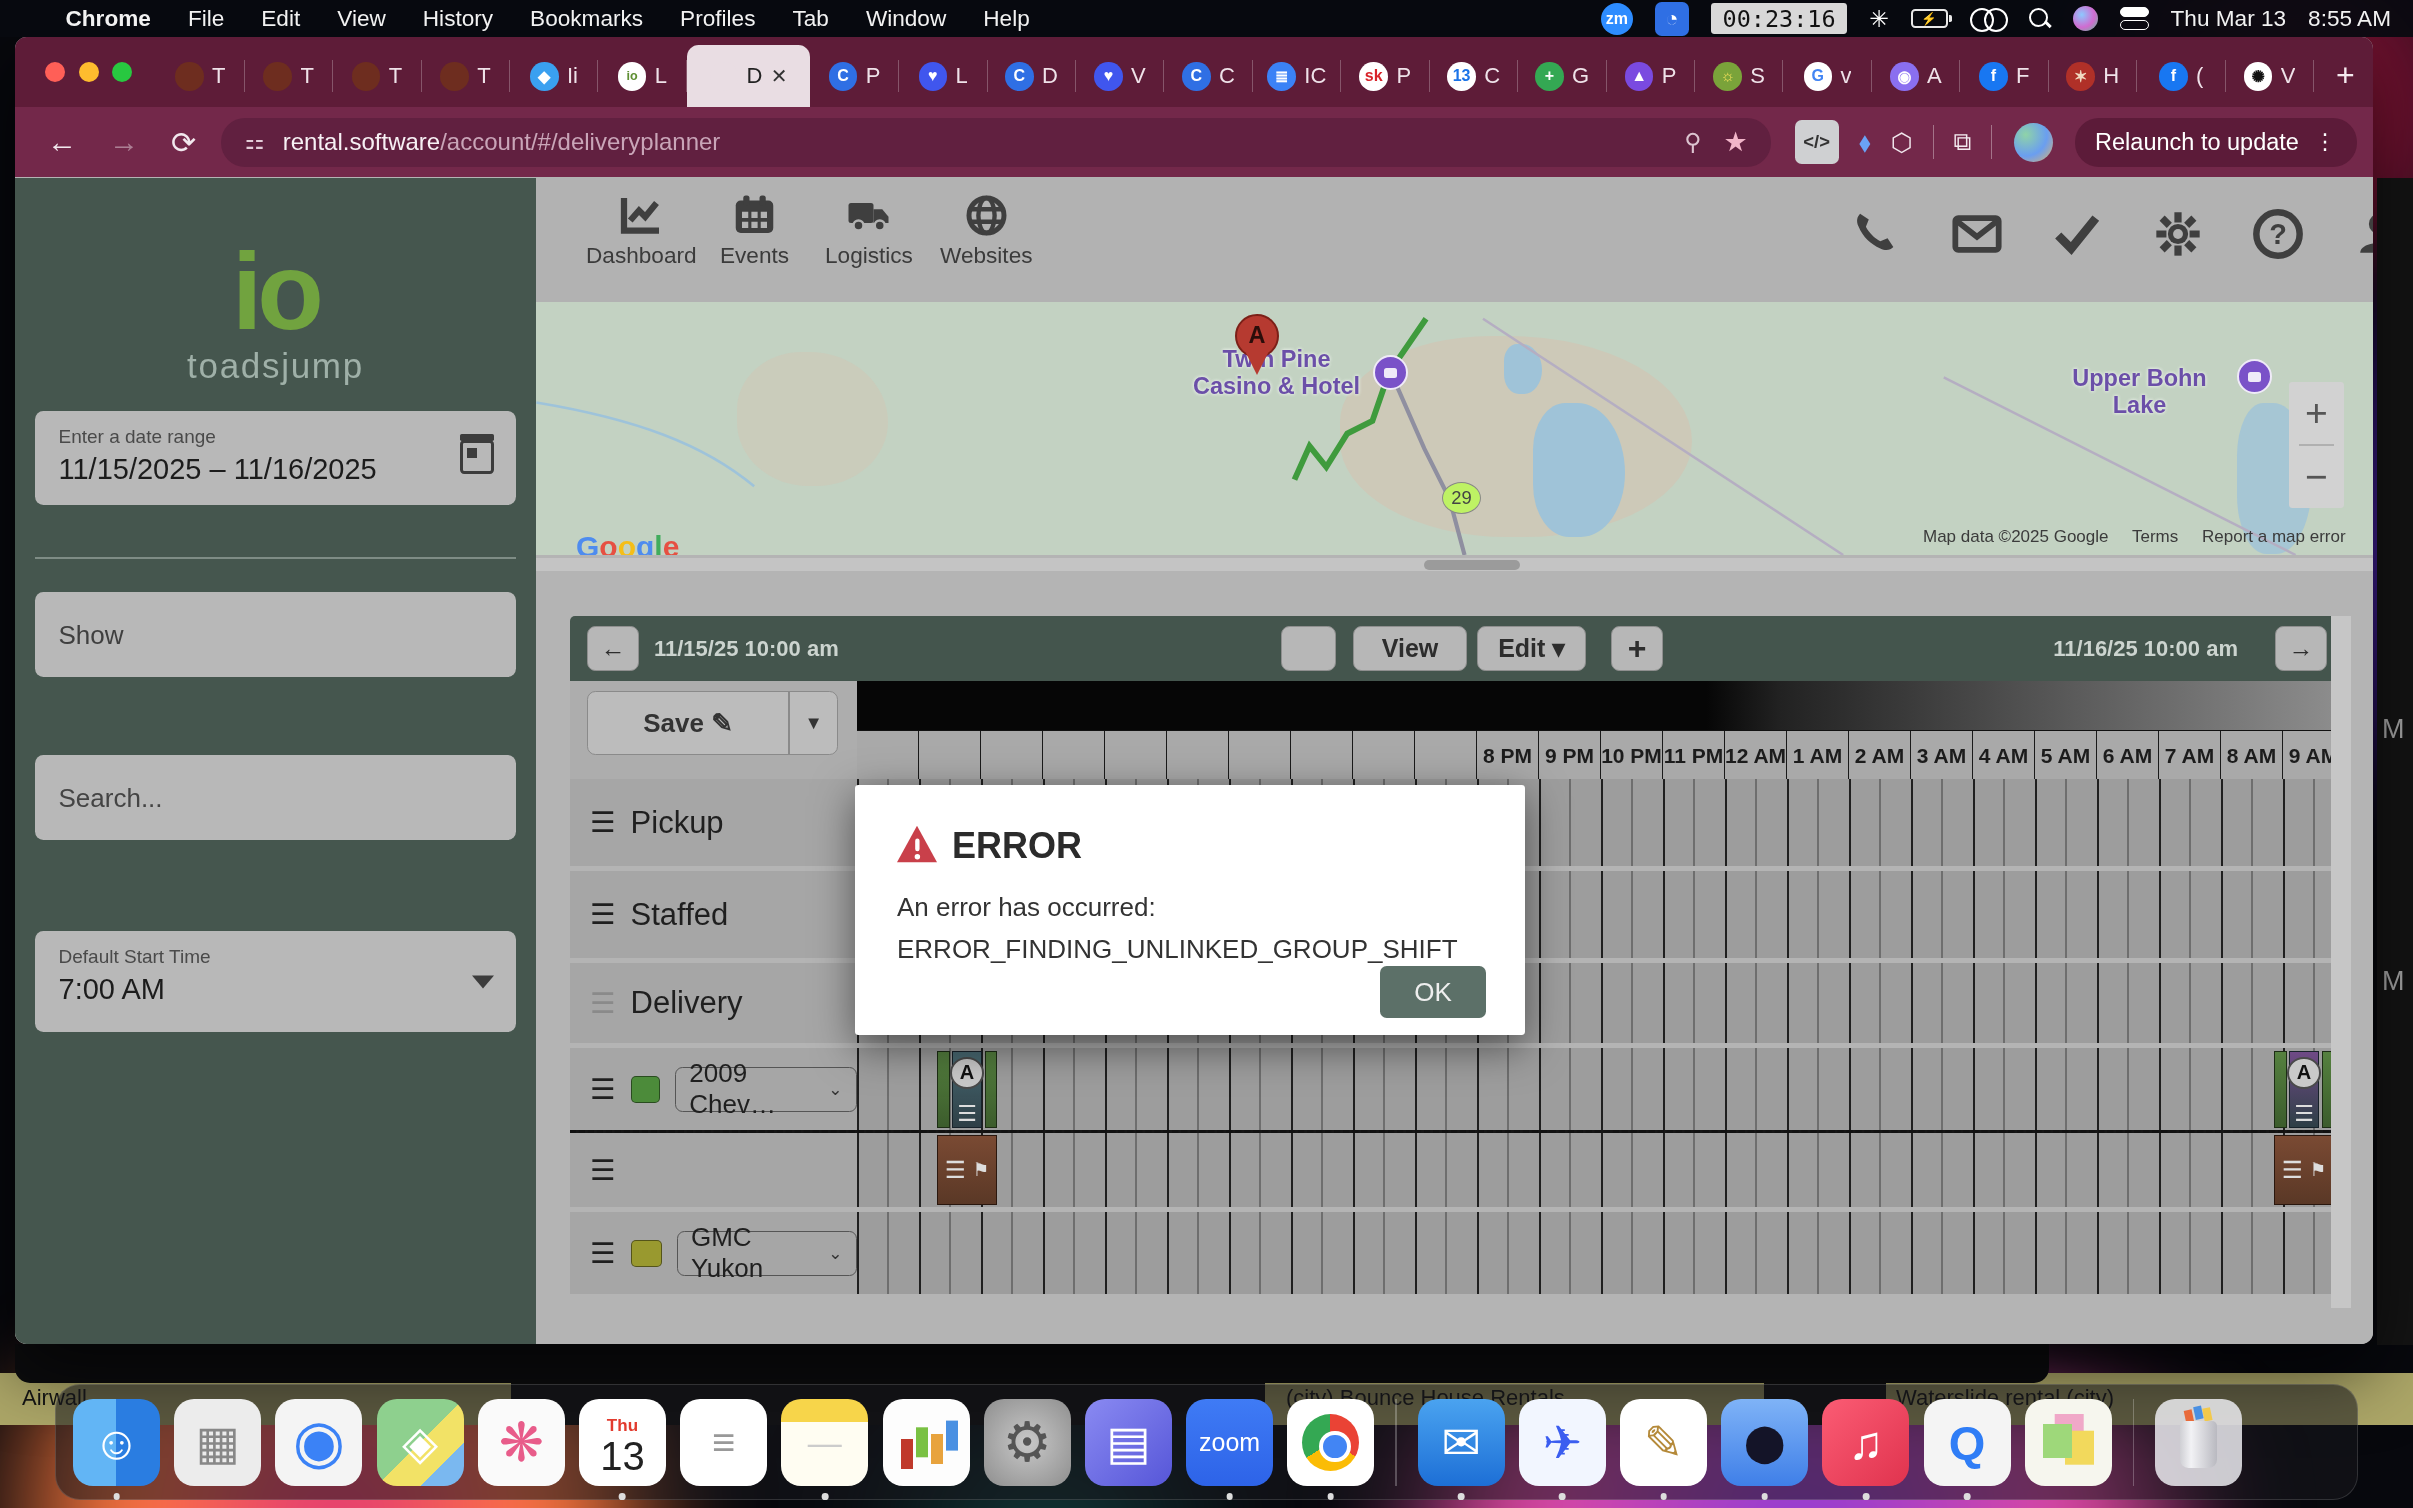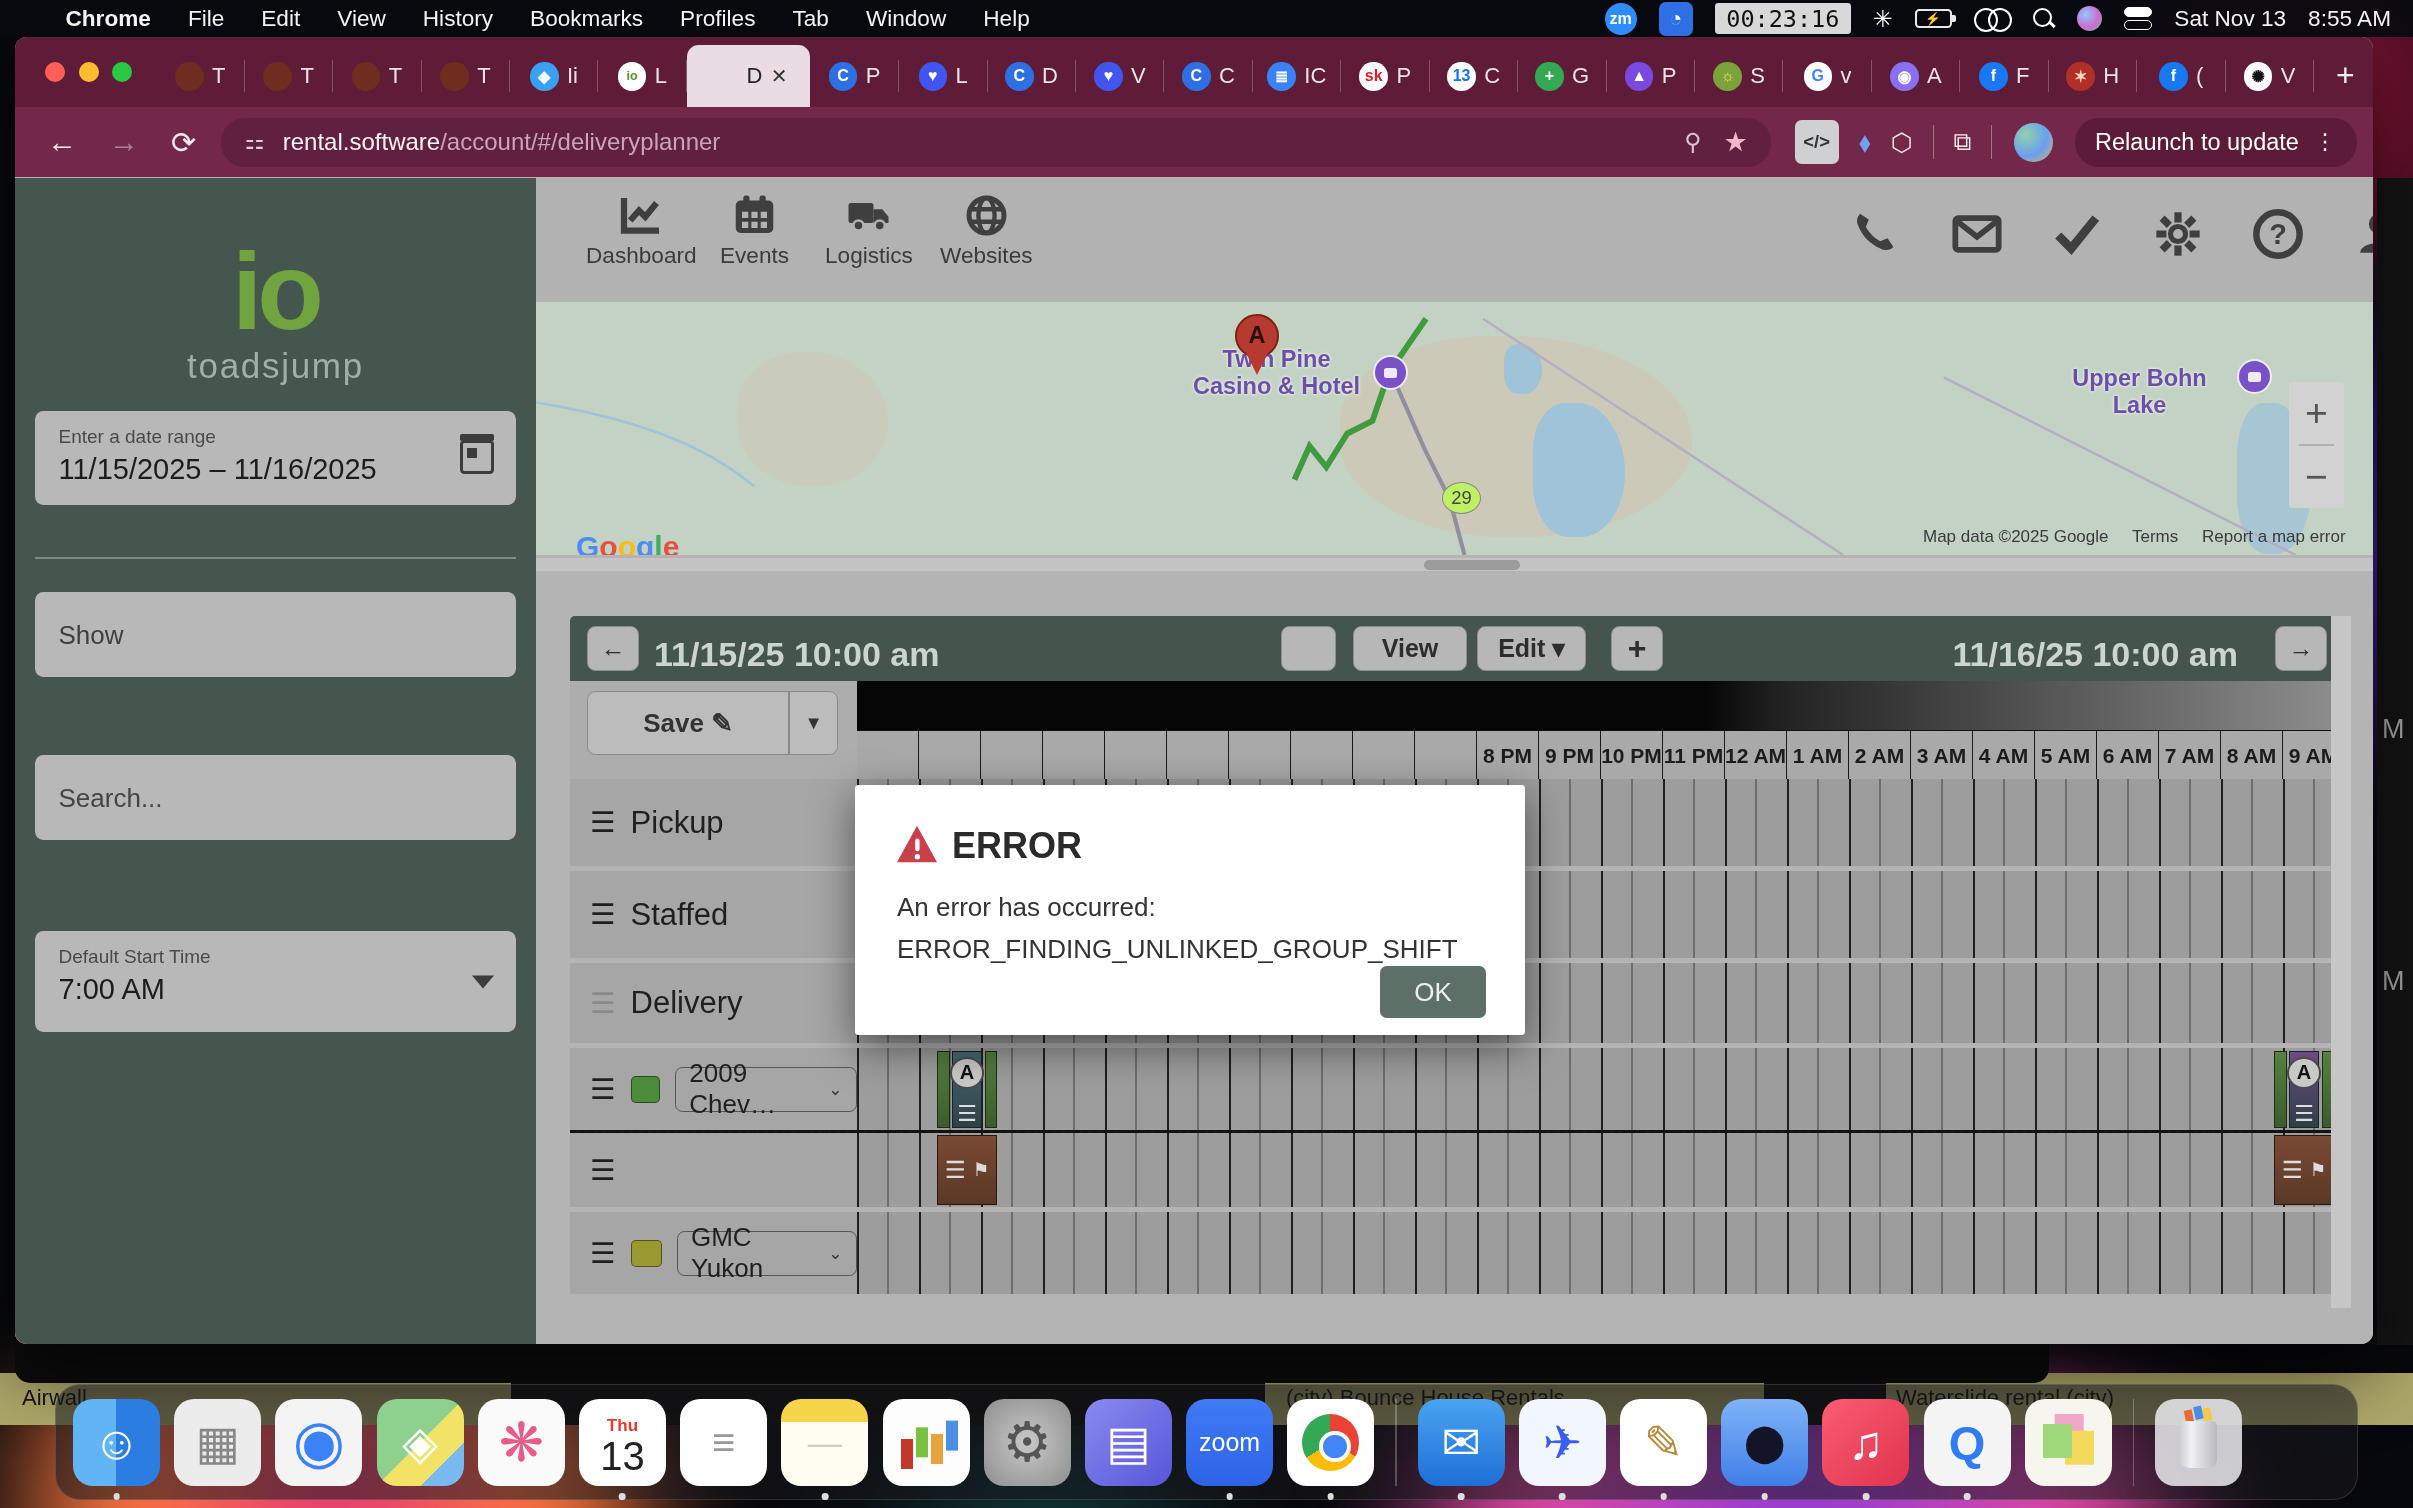--- a/index.html
+++ b/index.html
@@ -114,21 +114,21 @@
   #zoomctl{position:absolute;background:#d2d2d2;border-radius:3.4px;color:#555;text-align:center;}
   #zoomctl .zc{font-size:39px;height:62px;line-height:62px;}
   #zoomctl .zdiv{height:1.7px;background:#b0b0b0;margin:0 10px;}
   #hscroll{position:absolute;left:521px;top:380px;width:1837px;height:13.4px;background:#c4c4c4;}
   #hscroll .thumb{position:absolute;left:888px;top:1.7px;width:96px;height:10px;background:#9b9b9b;border-radius:5.9px;}
 
   
   #planner{position:absolute;left:555px;top:438px;width:1777px;height:692px;}
   #pl-header{position:absolute;left:0;top:0;width:1777px;height:65px;background:#44554d;border-radius:5px 5px 0 0;}
   .pl-btn{position:absolute;background:#b7b7b7;border:1.7px solid #8f8f8f;border-radius:8.4px;color:#2d2d2d;display:flex;align-items:center;justify-content:center;font-size:25px;font-weight:bold;}
-  .pl-date{position:absolute;top:0;height:76px;display:flex;align-items:center;color:#ccd4cf;font-size:34px;font-weight:bold;}
+  .pl-date{position:absolute;top:0;height:65px;display:flex;align-items:center;color:#ccd4cf;font-size:22px;font-weight:bold;}
   #save-band-left{position:absolute;left:0;top:65px;width:287px;height:99px;background:#adadad;}
   #save-btn{position:absolute;left:17px;top:10px;width:251px;height:64px;background:#bcbcbc;border:1.7px solid #8a8a8a;border-radius:8.4px;display:flex;align-items:center;color:#333;}
   #save-btn .sv{flex:1;text-align:center;font-size:26px;font-weight:bold;}
   #save-btn .svdiv{width:1.7px;height:64px;background:#8a8a8a;}
   #save-btn .svc{width:47px;text-align:center;font-size:18.4px;color:#333;}
   #night{position:absolute;left:287px;top:65px;width:1490px;height:50px;background:linear-gradient(90deg,#060606 0%,#060606 57%,#222 62%,#8f8f8f 100%);border-bottom:1.7px solid #111;}
   #timecells{position:absolute;left:287px;top:115px;width:1490px;height:49px;display:flex;}
   .tcell{flex:0 0 62px;border-right:1.7px solid #1a1a1a;background:#a9a9a9;color:#1c1c1c;font-size:21px;font-weight:bold;display:flex;align-items:center;justify-content:center;white-space:nowrap;overflow:hidden;}
   #rows{position:absolute;left:0;top:163px;width:1777px;}
   .prow{position:relative;width:1777px;background:#151515;}
@@ -728,18 +728,18 @@
       <span class="battery">
           <span>⚡</span>
         </span>
       <span class="rings"></span>
       <span class="search-ic"></span>
       <span class="siri"></span>
       <span class="cc">
           <span></span>
           <span></span>
         </span>
-      <span class="mb-date">Sat Nov 13</span>
+      <span class="mb-date">Thu Mar 13</span>
       <span class="mb-date">8:55 AM</span>
     </div>
   </div>
 </div>
 
 
 </body></html>

